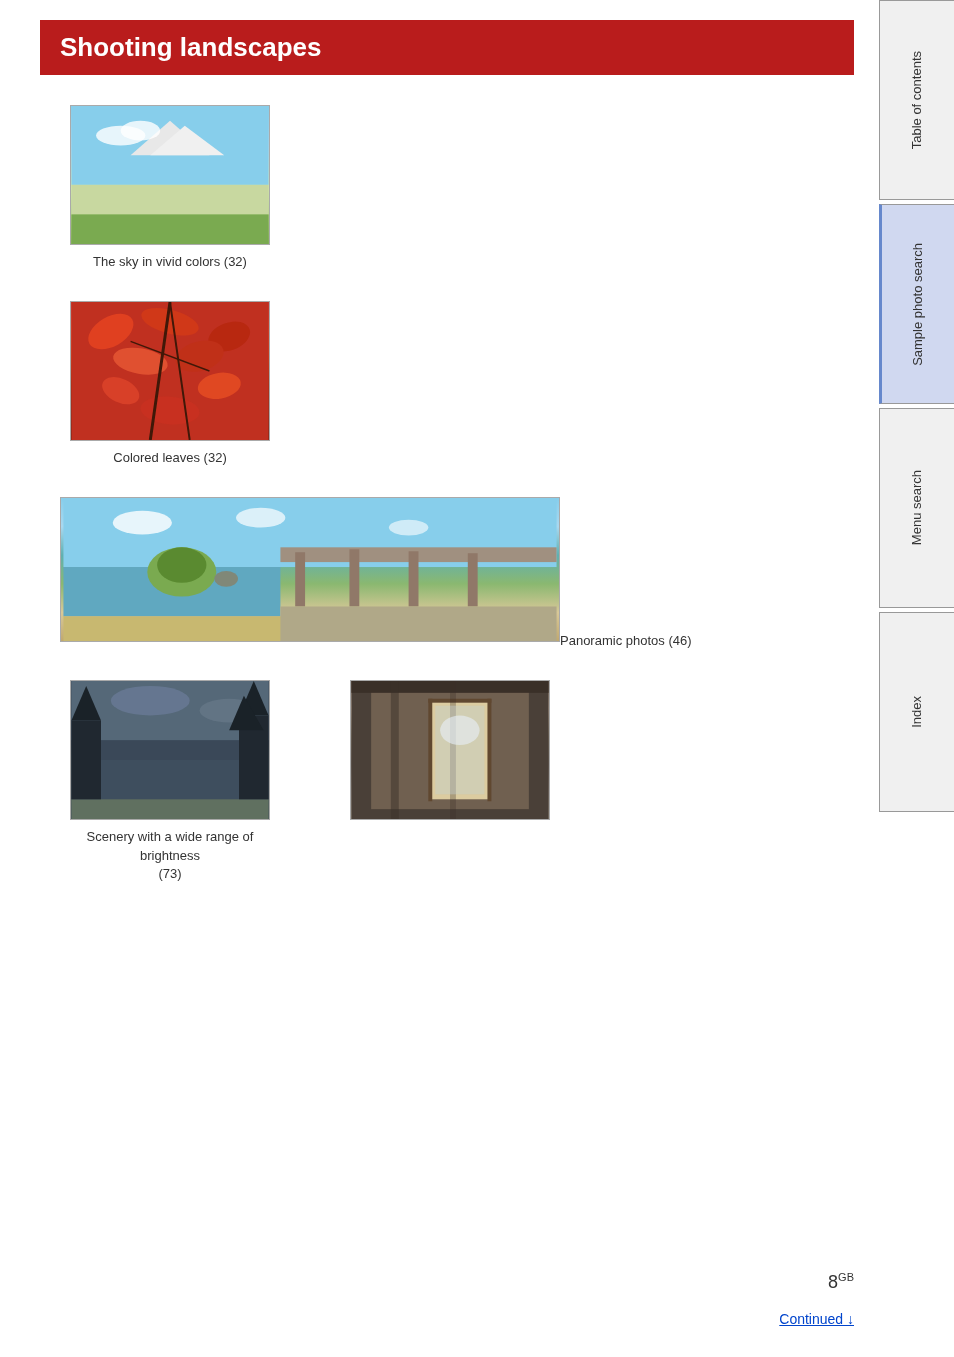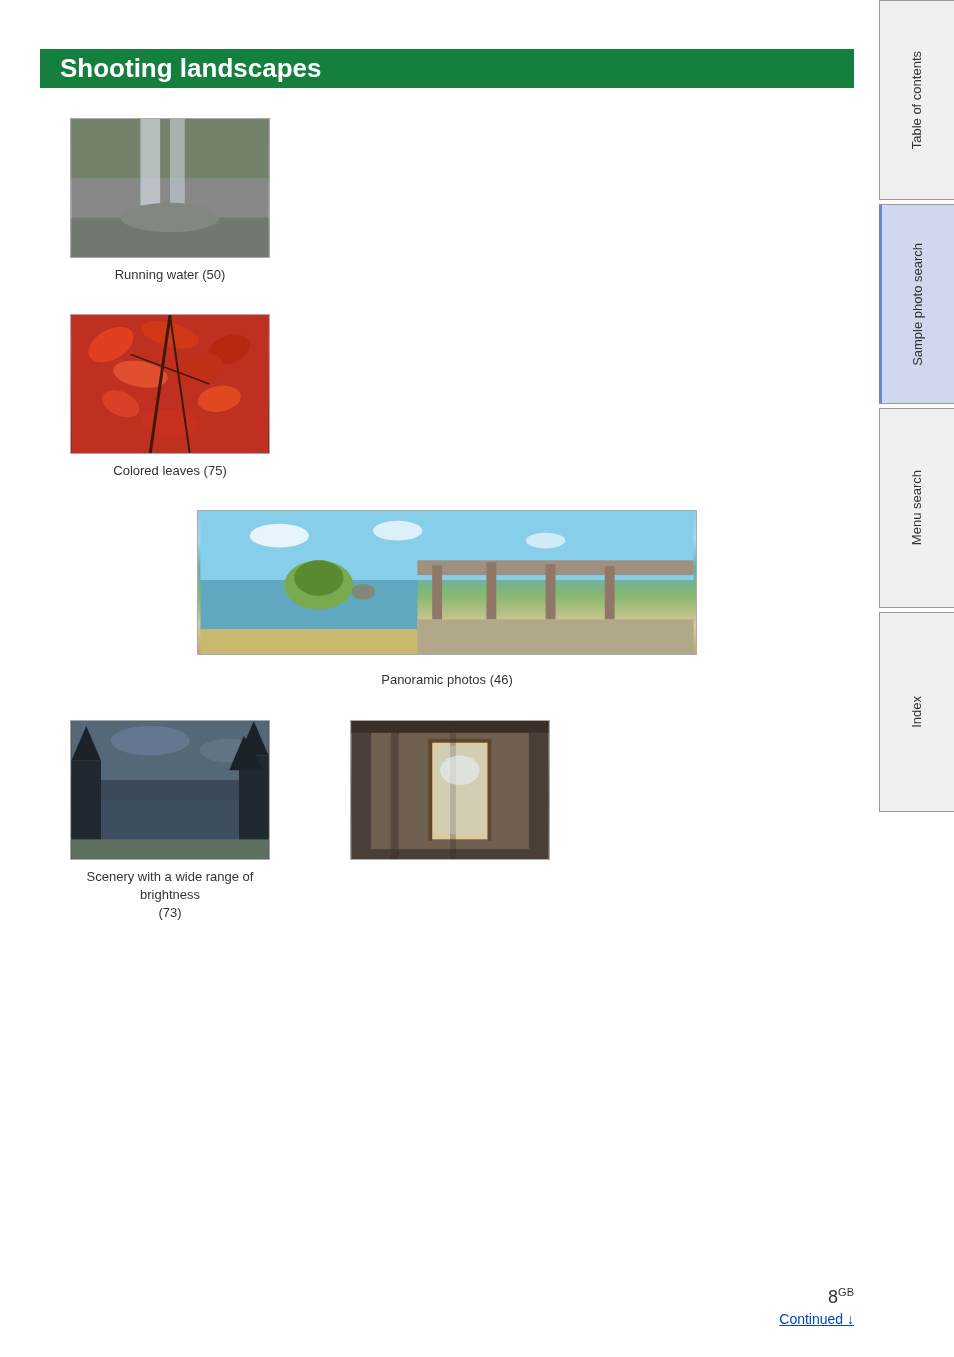--- a/index.html
+++ b/index.html
@@ -11,26 +11,25 @@
       font-family: Arial, Helvetica, sans-serif;
       position: relative;
     }
 
     .main-content {
       padding: 20px 40px 40px 60px;
       margin-right: 80px;
     }
 
     .page-title-bar {
-      background: #15803d;
-      padding: 4px 20px;
+      background: #b91c1c;
+      padding: 12px 20px;
       margin-bottom: 30px;
       margin-left: -20px;
       margin-right: -20px;
-      margin-top: 29px;
     }
 
     .page-title-bar h1 {
       color: #ffffff;
       font-size: 26px;
       font-weight: bold;
     }
 
     .photo-item {
       display: flex;
@@ -154,70 +153,70 @@
 
     .page-number sup {
       font-size: 11px;
     }
 
     .continued-link {
       display: block;
       color: #0044cc;
       font-size: 14px;
       text-decoration: underline;
-      margin-top: 3px;
+      margin-top: 18px;
     }
 
     .photo-grid-pair {
       display: flex;
       gap: 60px;
       margin-bottom: 30px;
       justify-content: flex-start;
     }
 
     .panoramic-section {
       display: flex;
-      flex-direction: column;
-      align-items: center;
+      flex-direction: row;
+      align-items: flex-end;
       margin-bottom: 30px;
     }
 
     
     .photo-svg {
       width: 100%;
       height: 100%;
     }
   </style>
 </head>
 <body>
 
 <div class="main-content">
 
   <div class="page-title-bar">
     <h1>Shooting landscapes</h1>
   </div>
 
   <div class="photo-grid-pair">
-
     <div class="photo-item">
-      <div class="photo-placeholder waterfall-photo">
+      <div class="photo-placeholder sky-photo">
         <svg class="photo-svg" viewBox="0 0 200 140" xmlns="http://www.w3.org/2000/svg">
-          <rect width="200" height="140" fill="#888"></rect>
-
-          <rect width="200" height="60" fill="#6a8060" opacity="0.7"></rect>
-
-          <rect x="70" width="20" height="140" fill="#d0d8e0" opacity="0.7"></rect>
-          <rect x="100" width="15" height="140" fill="#c8d0d8" opacity="0.6"></rect>
-
-          <rect y="100" width="200" height="40" fill="#707870"></rect>
-          <ellipse cx="100" cy="100" rx="50" ry="15" fill="#808880"></ellipse>
+          <rect width="200" height="80" fill="#87ceeb"></rect>
+          <rect y="80" width="200" height="30" fill="#c8d8a0"></rect>
+          <rect y="110" width="200" height="30" fill="#7aaa50"></rect>
+
+          <polygon points="60,50 100,15 140,50" fill="#e8e8e8"></polygon>
+          <polygon points="80,50 115,20 155,50" fill="#f0f0f0"></polygon>
+
+          <ellipse cx="50" cy="30" rx="25" ry="10" fill="#fff" opacity="0.8"></ellipse>
+          <ellipse cx="70" cy="25" rx="20" ry="10" fill="#fff" opacity="0.8"></ellipse>
         </svg>
       </div>
-      <span class="photo-caption">Running water (50)</span>
-    </div>
+      <span class="photo-caption">The sky in vivid colors (32)</span>
+    </div>
+
   </div>
 
   <div class="photo-grid-pair">
 
     <div class="photo-item">
       <div class="photo-placeholder leaves-photo">
         <svg class="photo-svg" viewBox="0 0 200 140" xmlns="http://www.w3.org/2000/svg">
           <rect width="200" height="140" fill="#c03020"></rect>
 
           <ellipse cx="40" cy="30" rx="25" ry="15" fill="#e04020" transform="rotate(-30,40,30)"></ellipse>
@@ -227,21 +226,21 @@
           <ellipse cx="130" cy="55" rx="25" ry="15" fill="#c03018" transform="rotate(-15,130,55)"></ellipse>
           <ellipse cx="50" cy="90" rx="20" ry="12" fill="#d84028" transform="rotate(25,50,90)"></ellipse>
           <ellipse cx="150" cy="85" rx="22" ry="13" fill="#e04822" transform="rotate(-10,150,85)"></ellipse>
           <ellipse cx="100" cy="110" rx="30" ry="14" fill="#c83020" transform="rotate(5,100,110)"></ellipse>
 
           <line x1="100" y1="0" x2="80" y2="140" stroke="#401808" stroke-width="3"></line>
           <line x1="100" y1="0" x2="120" y2="140" stroke="#401808" stroke-width="2"></line>
           <line x1="60" y1="40" x2="140" y2="70" stroke="#401808" stroke-width="1.5"></line>
         </svg>
       </div>
-      <span class="photo-caption">Colored leaves (75)</span>
+      <span class="photo-caption">Colored leaves (32)</span>
     </div>
   </div>
 
   <div class="panoramic-section">
     <div class="photo-placeholder panoramic-photo" style="width:500px; height:145px;">
       <svg class="photo-svg" viewBox="0 0 500 145" xmlns="http://www.w3.org/2000/svg">
 
         <rect width="500" height="70" fill="#87ceeb"></rect>
 
         <rect y="70" width="220" height="50" fill="#60a8c0"></rect>

